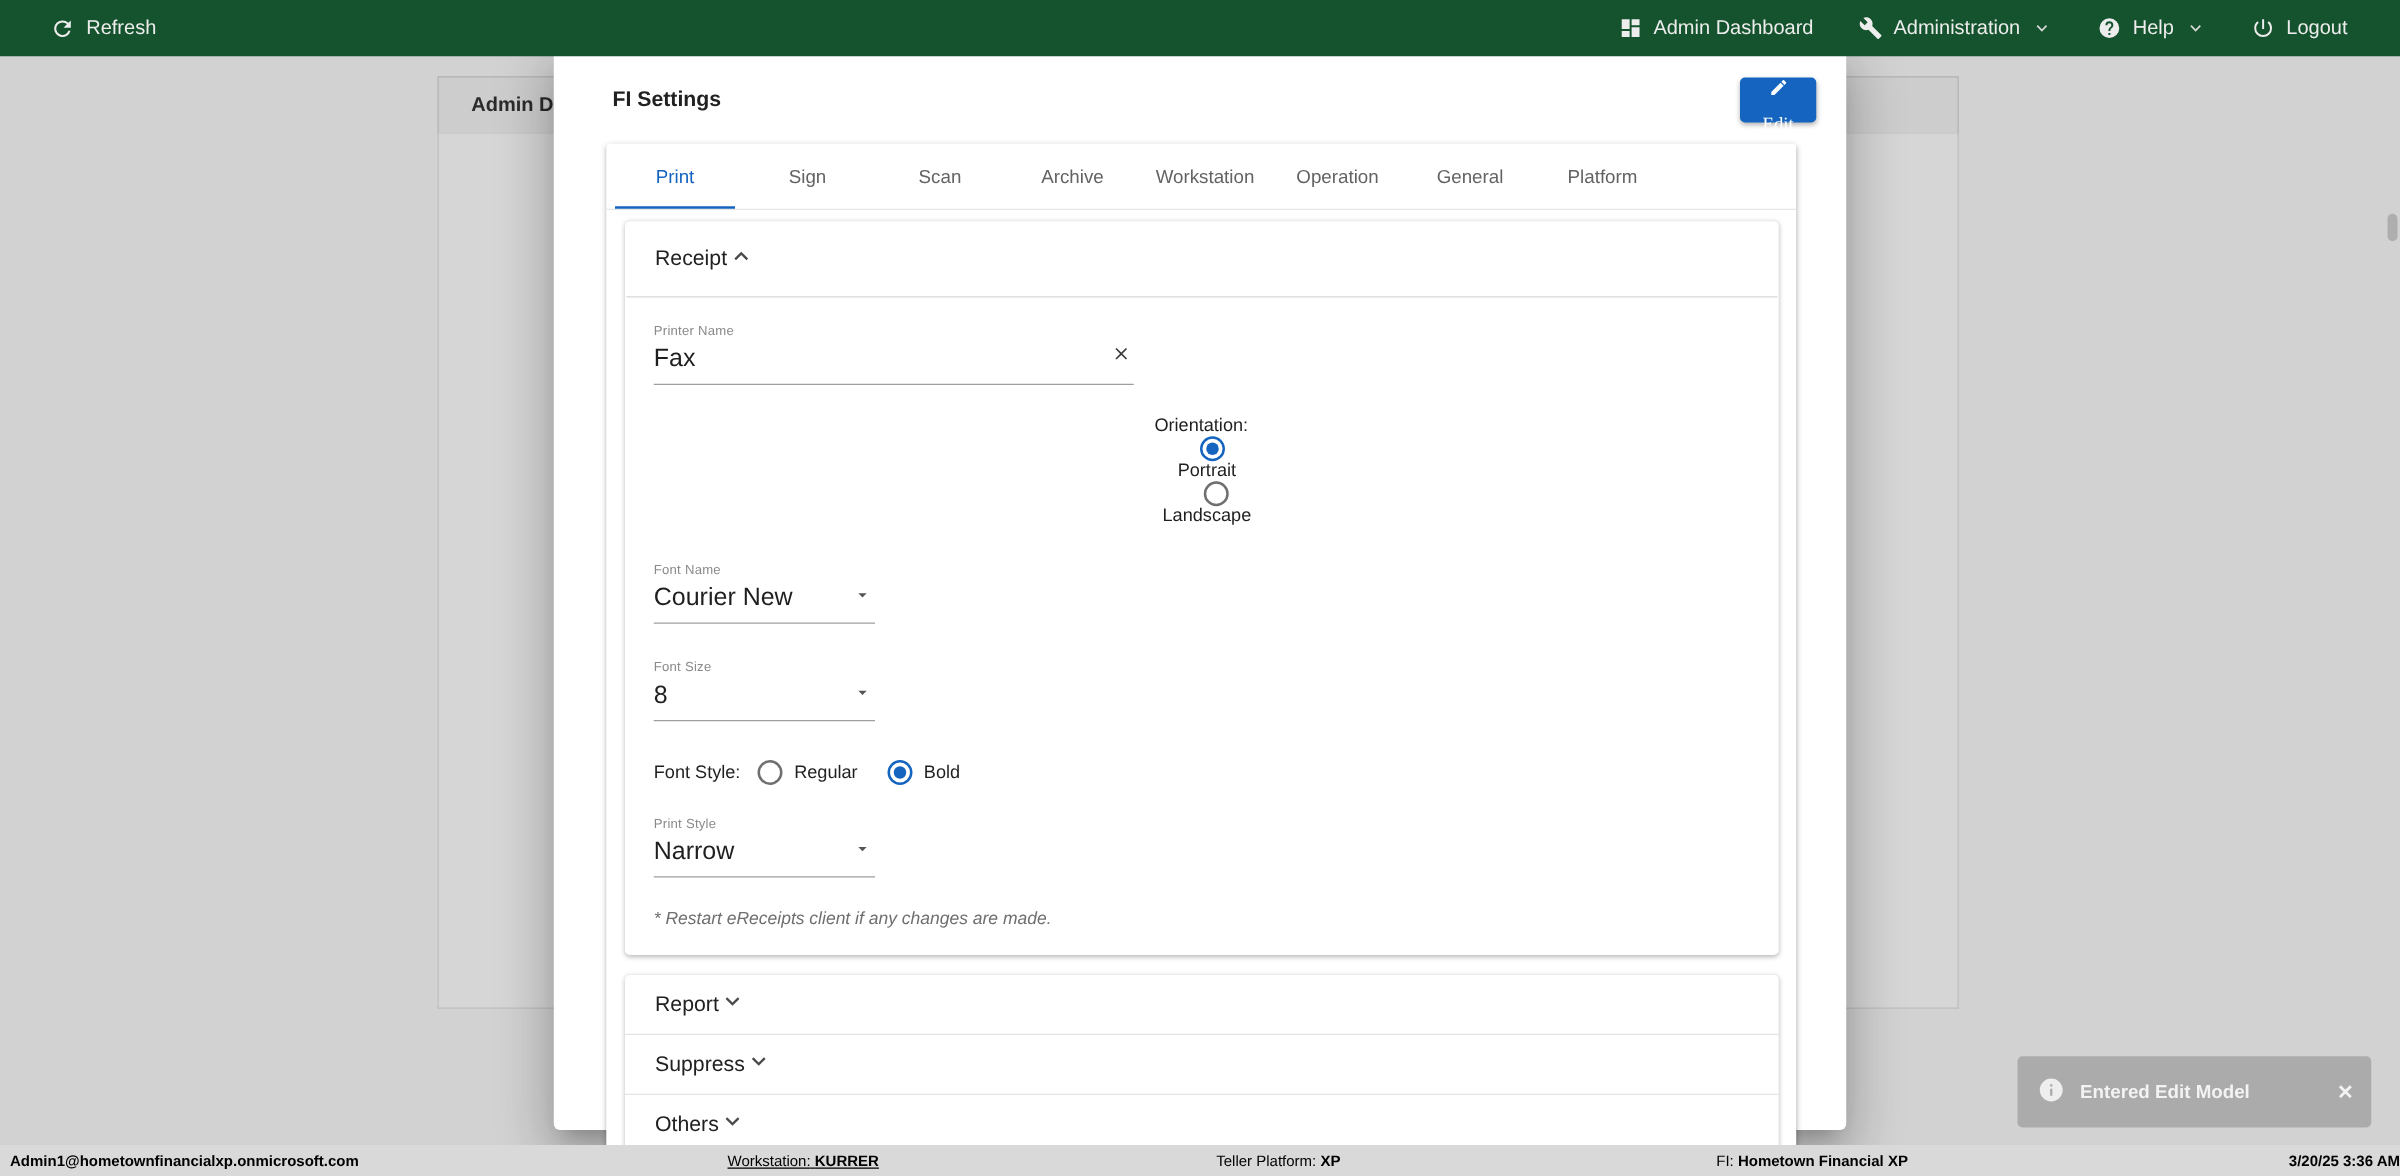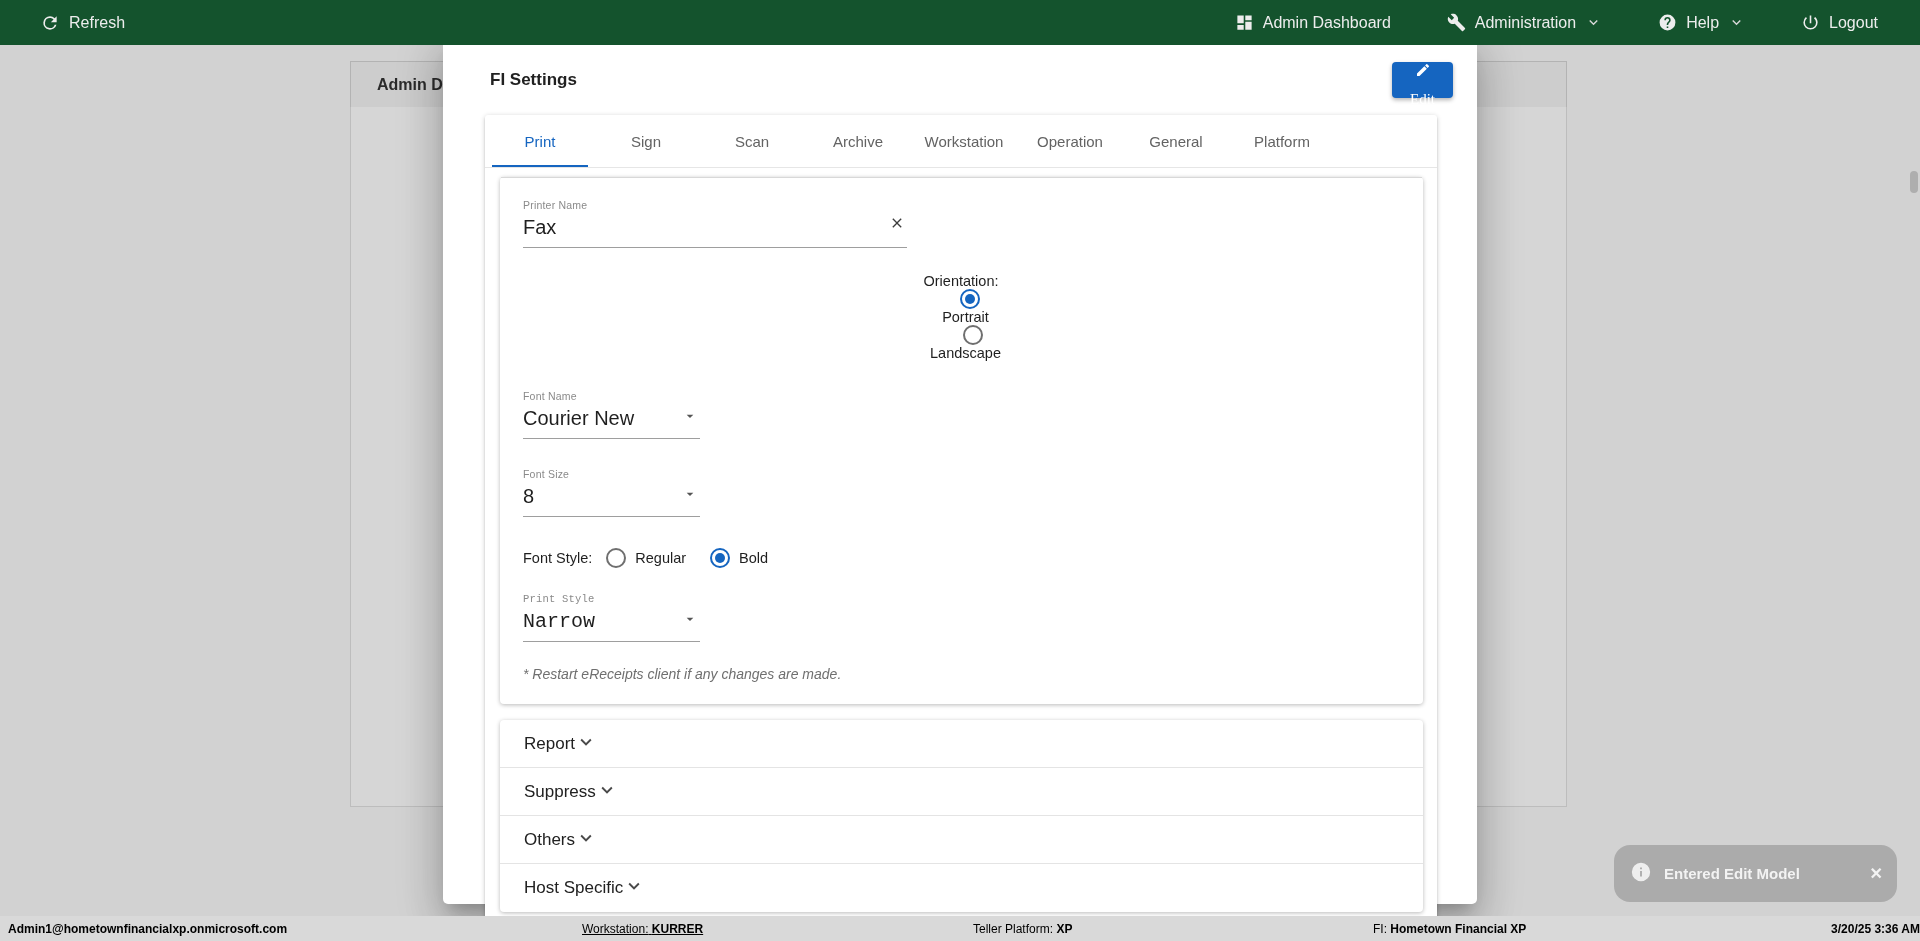--- a/index.html
+++ b/index.html
@@ -12,21 +12,21 @@
     color: #1f1f1f;
   }
   
   .topbar {
     position:absolute; top:0; left:0; width:1920px; height:45px;
     background:#14532d; color:#ededed;
     display:flex; align-items:center; font-size:16px; z-index:30;
   }
   .topbar .item { display:flex; align-items:center; gap:9px; cursor:pointer; }
   .topbar-left { display:flex; align-items:center; padding-left:40px; }
-  .topbar-right { margin-left:auto; display:flex; align-items:center; gap:56px; padding-right:42px; }
+  .topbar-right { margin-left:auto; display:flex; align-items:center; gap:36px; padding-right:42px; }
   .topbar svg { display:block; }
   
   .bg-header {
     position:absolute; left:350px; top:61px; width:1217px; height:47px;
     background:#cdcdcd; border:1px solid #b3b3b3;
     display:flex; align-items:center; padding-left:26px;
     font-weight:bold; font-size:16px; color:#2b2b2b; z-index:1;
     white-space:nowrap; overflow:hidden;
   }
   .bg-panel {
@@ -100,21 +100,21 @@
   .radio.selected::after {
     content:""; position:absolute; left:3px; top:3px; width:10px; height:10px;
     border-radius:50%; background:#1565c0;
   }
   .radio-label { margin-left:9px; }
   .note { font-style:italic; color:#6f6f6f; font-size:14px; margin-top:24px; }
   
   .m-orient { margin-top:25px;flex-direction:column; }
   .m-block  { margin-top:29px; }
   .m-style  { margin-top:31px; }
-  .m-print  { margin-top:25px;font-family:Liberation Mono, monospace; }
+  .m-print  { margin-top:25px; }
   
   .sections-card { margin-top:16px; }
   .section-row {
     height:48px; display:flex; align-items:center; padding:0 24px;
     border-bottom:1px solid #e4e4e4; cursor:pointer;
   }
   .section-row:last-child { border-bottom:none; }
   .section-row .acc-title { font-size:17px; }
   .section-row svg { margin-left:auto; }
   
@@ -125,21 +125,21 @@
   .statusbar span, .statusbar div { position:absolute; top:50%; transform:translateY(-50%); white-space:nowrap; }
   .sb-user { left:8px; font-weight:bold; }
   .sb-workstation { left:582px;text-decoration:underline; }
   .sb-teller { left:973px; }
   .sb-fi { left:1373px; }
   .sb-date { right:0; font-weight:bold; }
   .statusbar b { font-weight:bold; }
   
   .toast {
     position:absolute; left:1614px; top:845px; width:283px; height:57px;
-    background:rgba(125,125,125,0.45); border-radius:16px; z-index:35;
+    background:rgba(125,125,125,0.45); border-radius:4px; z-index:35;
     display:flex; align-items:center; padding:0 14px 0 16px; gap:12px;
     color:rgba(255,255,255,0.85); font-weight:bold; font-size:15px;
   }
   .toast .close { margin-left:auto; cursor:pointer; font-weight:bold; font-size:16px; color:rgba(255,255,255,0.85); }
 </style>
 </head>
 <body>
 
 <div class="topbar">
   <div class="topbar-left">
@@ -242,20 +242,28 @@
           <span>General</span>
         </div>
       <div class="tab">
           <span>Platform</span>
         </div>
     </div>
 
     <div class="tab-content">
 
       <div class="accordion-card">
+        <div class="acc-header">
+          <span class="acc-title">Receipt</span>
+          <span>
+            <svg width="22" height="22" viewBox="0 0 24 24" fill="#4a4a4a">
+                <path d="M7.41 15.41L12 10.83l4.59 4.58L18 14l-6-6-6 6z"></path>
+              </svg>
+          </span>
+        </div>
         <div class="acc-divider"></div>
         <div class="receipt-body">
 
           <div class="field-label">Printer Name</div>
           <div class="mat-field printer-field">
             <span class="value">Fax</span>
             <span class="clear-x">
               <svg width="16" height="16" viewBox="0 0 24 24" fill="#3c3c3c">
                   <path d="M19 6.41L17.59 5 12 10.59 6.41 5 5 6.41 10.59 12 5 17.59 6.41 19 12 13.41 17.59 19 19 17.59 13.41 12z"></path>
                 </svg>

